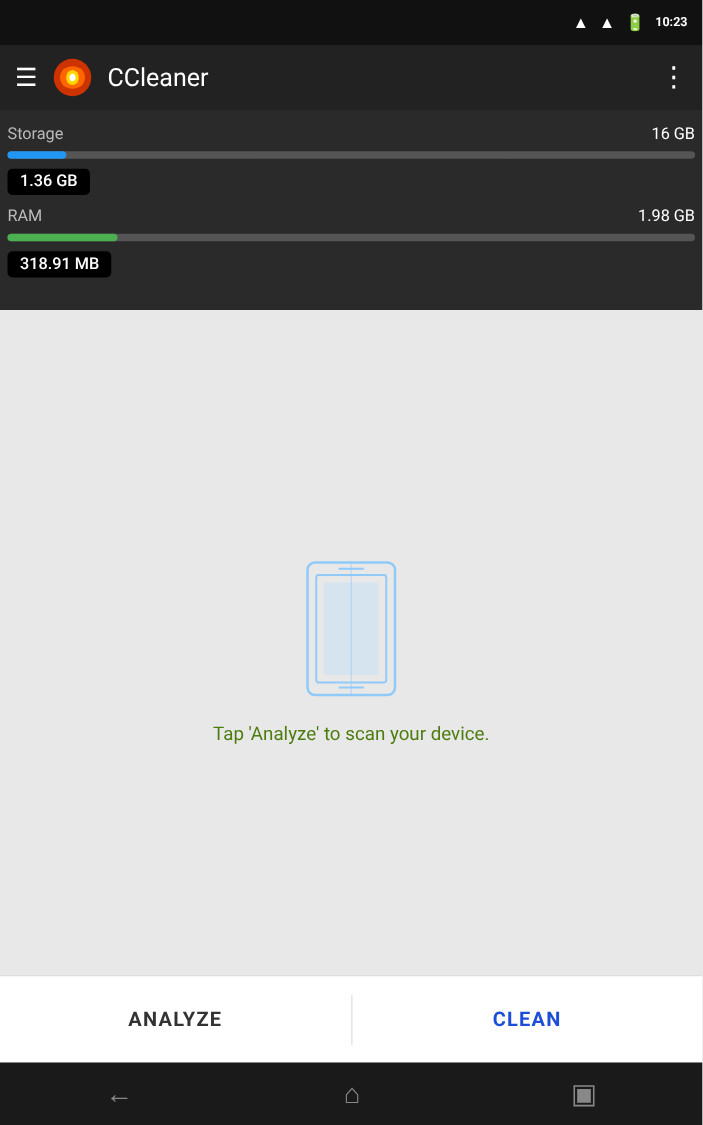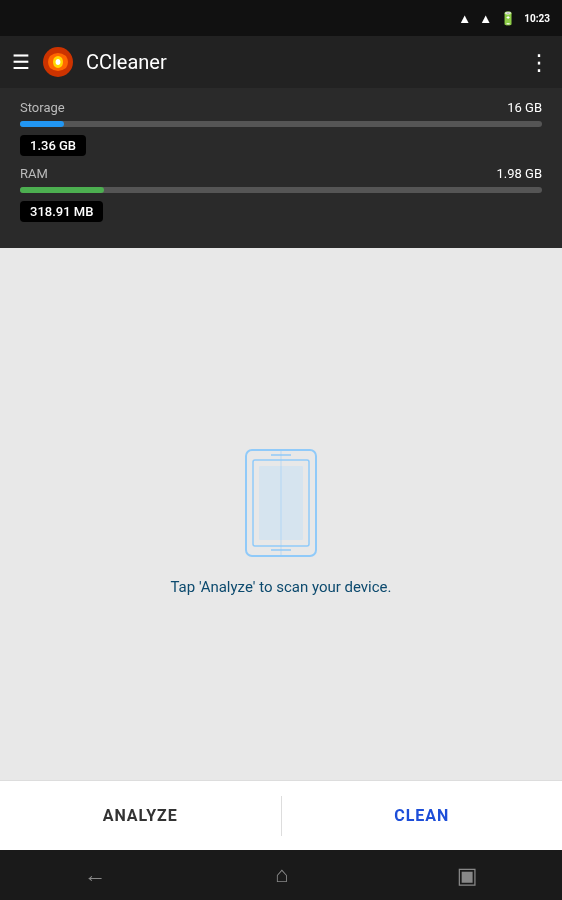--- a/index.html
+++ b/index.html
@@ -64,21 +64,21 @@
       color: white;
       font-size: 22px;
       cursor: pointer;
       margin-left: auto;
     }
 
     
     #stats-bar {
       width: 100%;
       background: #2a2a2a;
-      padding: 12px 20px 16px;
+      padding: 12px 6px 16px;
     }
     .stat-row {
       margin-bottom: 10px;
     }
     .stat-header {
       display: flex;
       justify-content: space-between;
       margin-bottom: 6px;
     }
     .stat-label {
@@ -132,21 +132,21 @@
     }
 
     
     #phone-illustration {
       width: 80px;
       height: 110px;
       margin-bottom: 20px;
     }
 
     #scan-hint {
-      color: #0c4a6e;
+      color: #4d7c0f;
       font-size: 15px;
       text-align: left;
     }
 
     
     #action-bar {
       position: absolute;
       bottom: 50px;
       left: 0;
       width: 100%;

